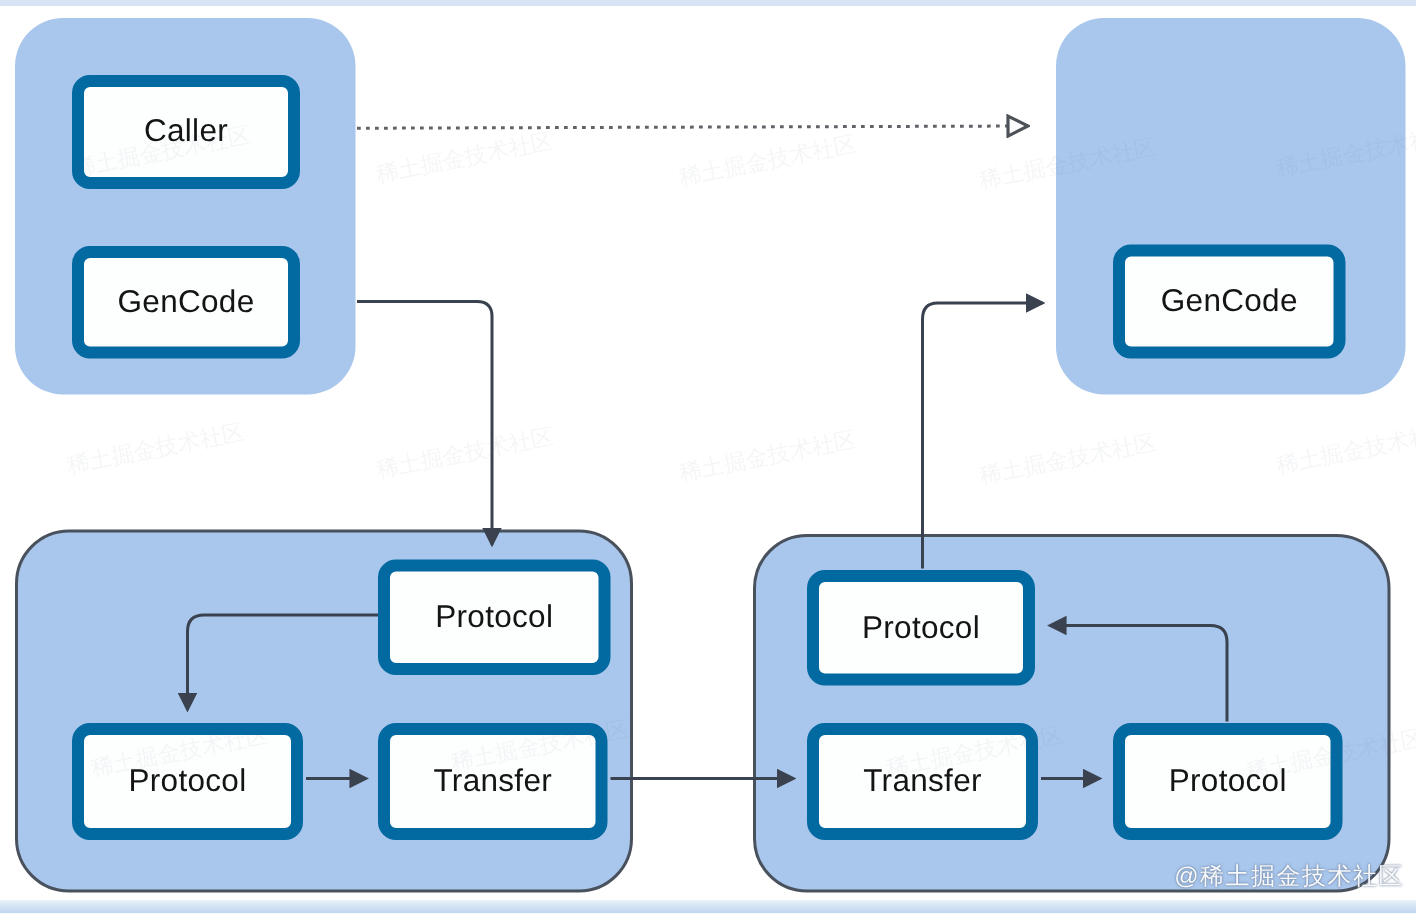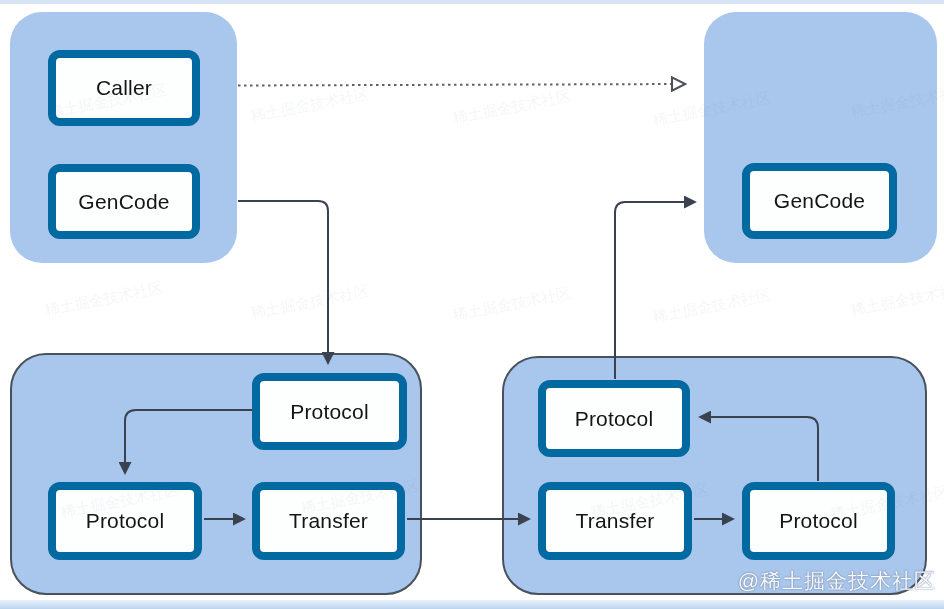--- a/index.html
+++ b/index.html
@@ -47,21 +47,21 @@
     font-size:15px;
     color:#5a6b85;
     opacity:0.06;
     transform:rotate(-11deg);
     white-space:nowrap;
     pointer-events:none;
   }
   .corner-wm{
     position:absolute;
     right:8px;bottom:14px;
-    font-size:21px;
+    font-size:16px;
     color:rgba(255,255,255,0.95);
     text-shadow:0 0 2px rgba(110,130,160,0.75), 0 0 1px rgba(90,110,140,0.9);
     letter-spacing:1px;
     pointer-events:none;
     margin-left:36px;
   }
 </style>
 </head>
 <body>
 

